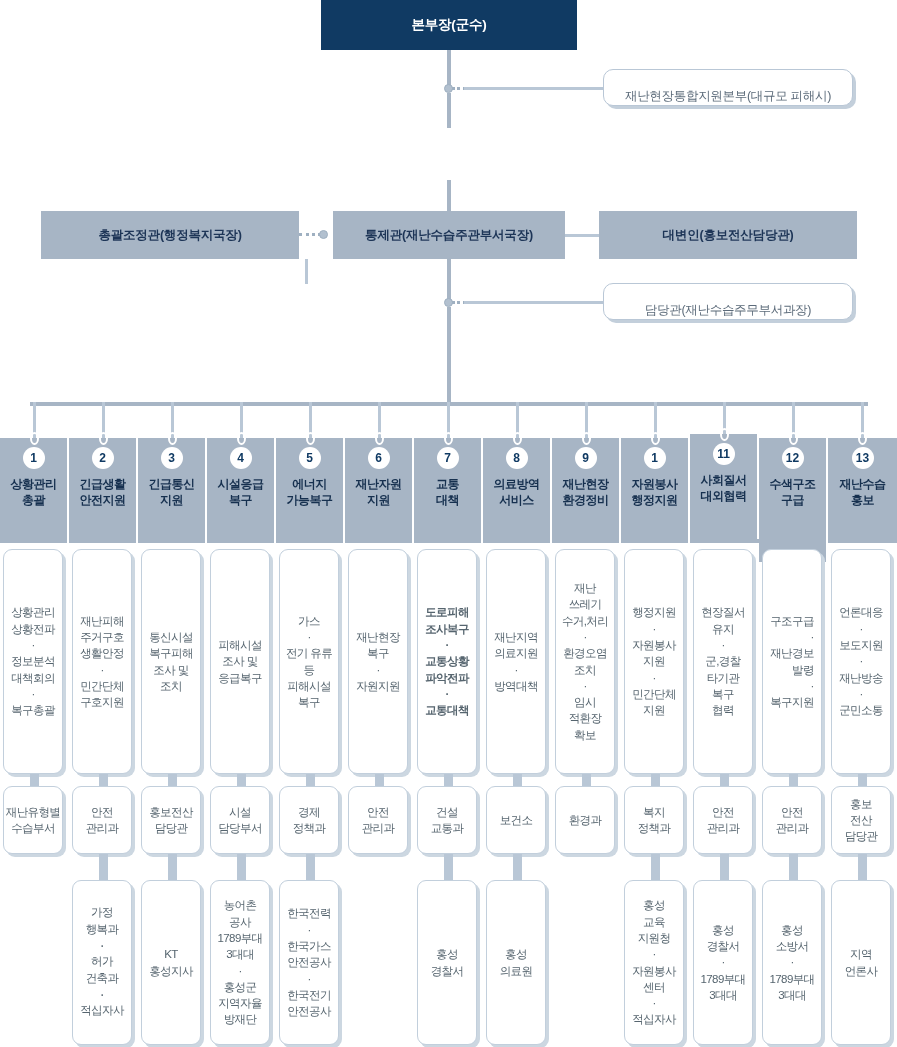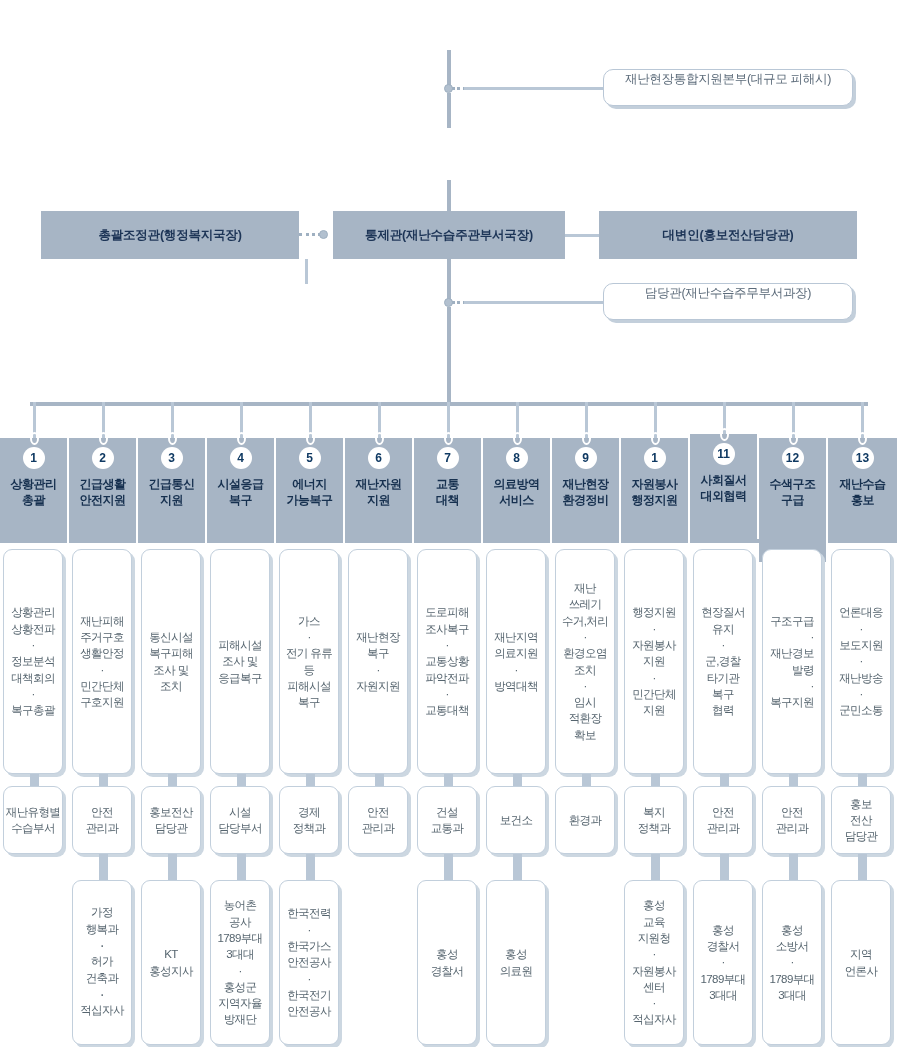--- a/index.html
+++ b/index.html
@@ -25,21 +25,21 @@
     color:#ffffff;
     font-weight:bold;
     letter-spacing:-.2px;
   }
   .lv1{background:#103a63;font-size:13.5px;}
   .lv2{background:#0b6ad0;font-size:13.5px;}
   .lv3{background:#a7b5c5;font-size:12.5px;color:#1d3557;}
 
   
   .roundbox{
-    display:flex;align-items:flex-start;justify-content:center;
+    display:flex;align-items:flex-end;justify-content:center;
     text-align:center;
     border:1px solid #b9c7d6;
     border-radius:10px;
     background:#ffffff;
     color:#5c6b7a;
     font-size:12.5px;
     line-height:1.45;
     letter-spacing:-.3px;
   }
   .roundbox.shadowed{
@@ -126,20 +126,23 @@
   .cellbox.ext{font-size:11.5px;}
 
   .stub{position:absolute;background:#b9c7d6;width:9px;}
   .busline{position:absolute;background:#a7b5c5;height:4px;}
 </style>
 </head>
 <body>
 
 <div id="stage">
 
+  <div class="abs solidbox lv1" style="left:321px;top:0px;width:256px;height:50px;">
+    <span>본부장(군수)</span>
+  </div>
 
   <div class="abs vline" style="left:447px;top:50px;width:4px;height:35px;"></div>
   <div class="abs dotjoint" style="left:444px;top:84px;"></div>
   <div class="abs dashline" style="left:452px;top:87px;width:14px;"></div>
   <div class="abs hline-thin" style="left:464px;top:87px;width:139px;"></div>
   <div class="abs vline" style="left:447px;top:93px;width:4px;height:35px;"></div>
 
   <div class="abs roundbox shadowed" style="left:603px;top:69px;width:250px;height:37px;">
     <span>재난현장통합지원본부(대규모 피해시)</span>
   </div>
@@ -295,21 +298,21 @@
       <div class="stub" style="left: 375px; top: 774px; height: 12px;"></div>
       <div class="cellbox dept" style="left: 348px; top: 786px; width: 60px; height: 68px;">안전
 관리과</div>
       <div class="abs vline-thin" style="left: 447px; top: 402px; height: 40px;"></div>
       <div class="colhead" style="left: 414px; top: 438px; width: 69px; height: 105px;">
         <div class="hook" style="left: 30px; top: -6px;"></div>
         <div class="numbadge">7</div>
         <div class="colhead-label">교통
 대책</div>
       </div>
-      <div class="cellbox" style="left: 417px; top: 549px; width: 60px; height: 225px;">도로피해
+      <div class="cellbox" style="left: 417px; top: 549px; width: 60px; height: 225px; font-weight: bold;">도로피해
 조사복구
 ·
 교통상황
 파악전파
 ·
 교통대책</div>
       <div class="stub" style="left: 444px; top: 774px; height: 12px;"></div>
       <div class="cellbox dept" style="left: 417px; top: 786px; width: 60px; height: 68px;">건설
 교통과</div>
       <div class="stub" style="left: 444px; top: 854px; height: 26px;"></div>

